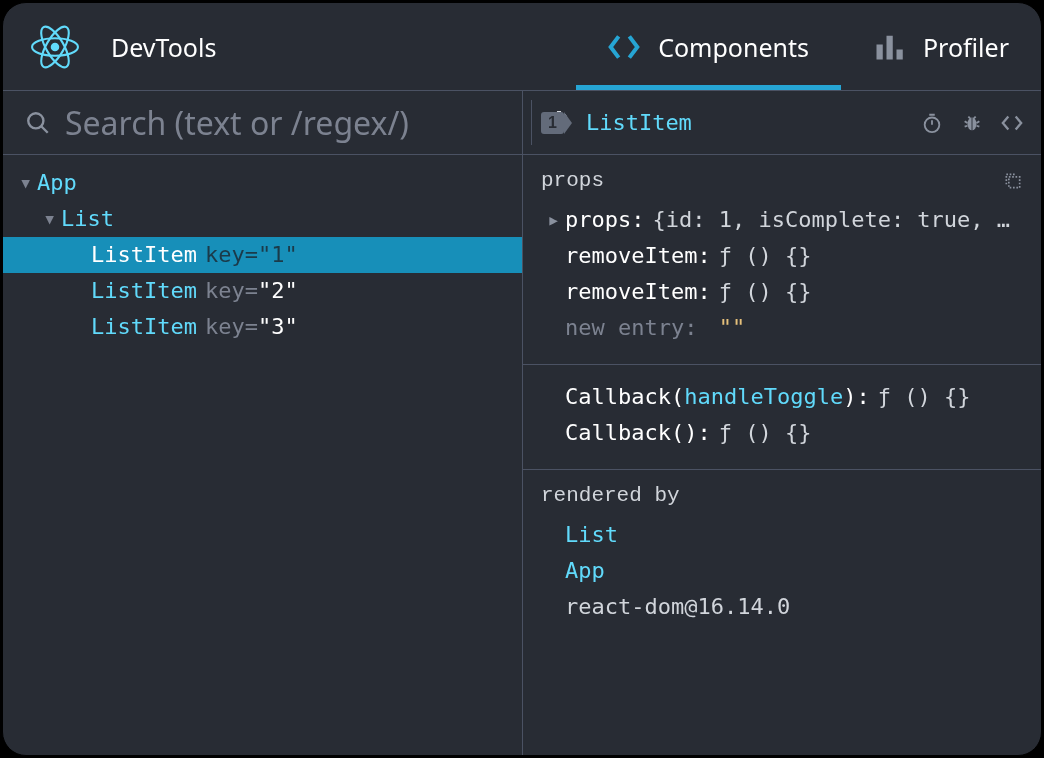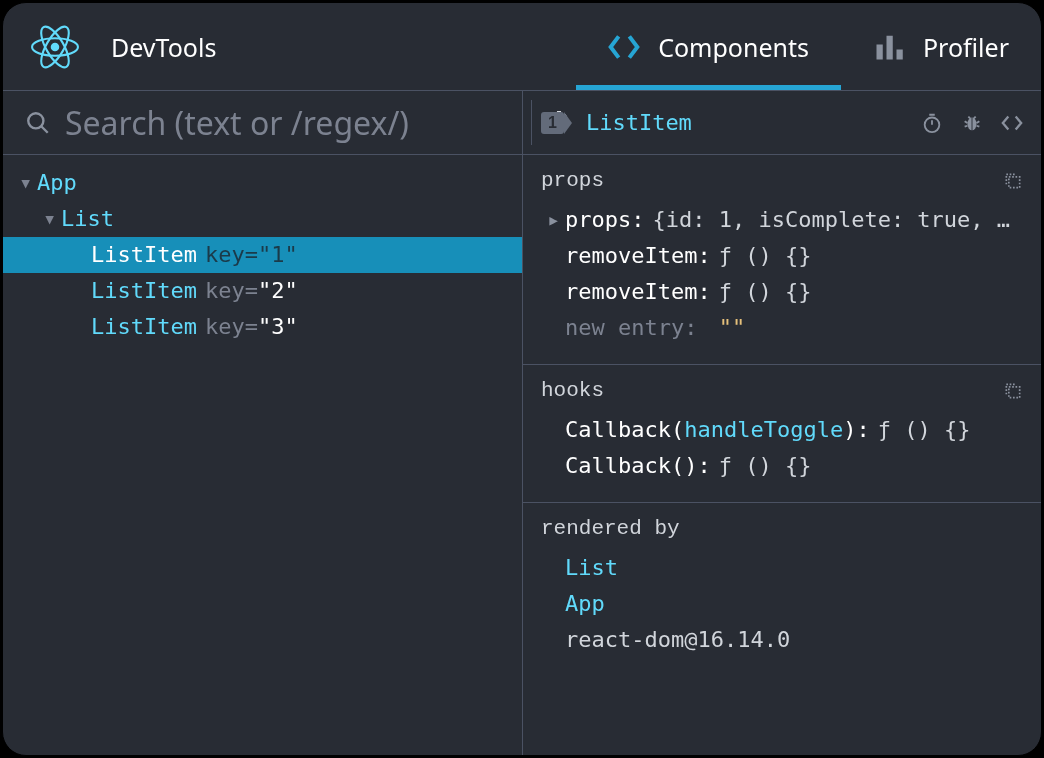--- a/index.html
+++ b/index.html
@@ -314,27 +314,20 @@
           <span class="kv-val">ƒ () {}</span>
         </div>
         <div class="kv">
           <span class="kv-caret"></span>
           <span class="kv-new">new entry</span><span class="kv-colon kv-new">:</span>&nbsp;
           <span class="kv-yellow">""</span>
         </div>
       </div>
 
       <div class="section">
-        <div class="section-head">
-          <span>hooks</span>
-          <svg class="section-icon" width="20" height="20" viewBox="0 0 24 24" fill="none" stroke="#8a919e" stroke-width="2" stroke-dasharray="2 2">
-              <rect x="7" y="7" width="13" height="13"></rect>
-              <path d="M4 16V4h12"></path>
-            </svg>
-        </div>
         <div class="kv" style="padding-left:24px">
           <span class="hook-callback">Callback</span>
             <span style="color:#fff">(</span>
             <span class="hook-name">handleToggle</span>
             <span style="color:#fff">)</span>
             <span class="kv-colon">:</span>
           <span class="kv-val">ƒ () {}</span>
         </div>
         <div class="kv" style="padding-left:24px">
           <span class="hook-callback">Callback</span>

